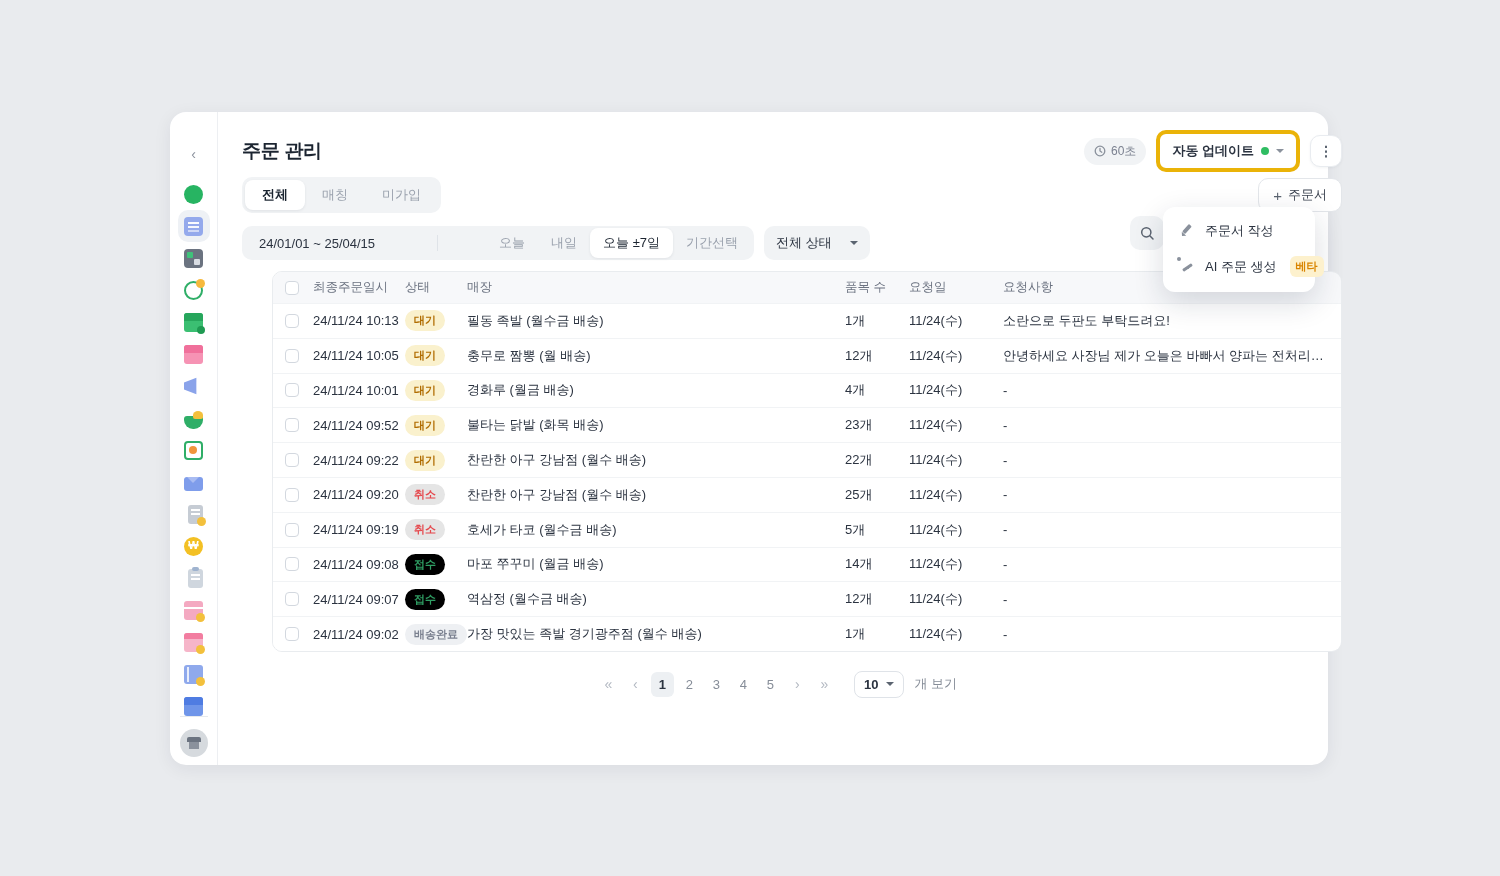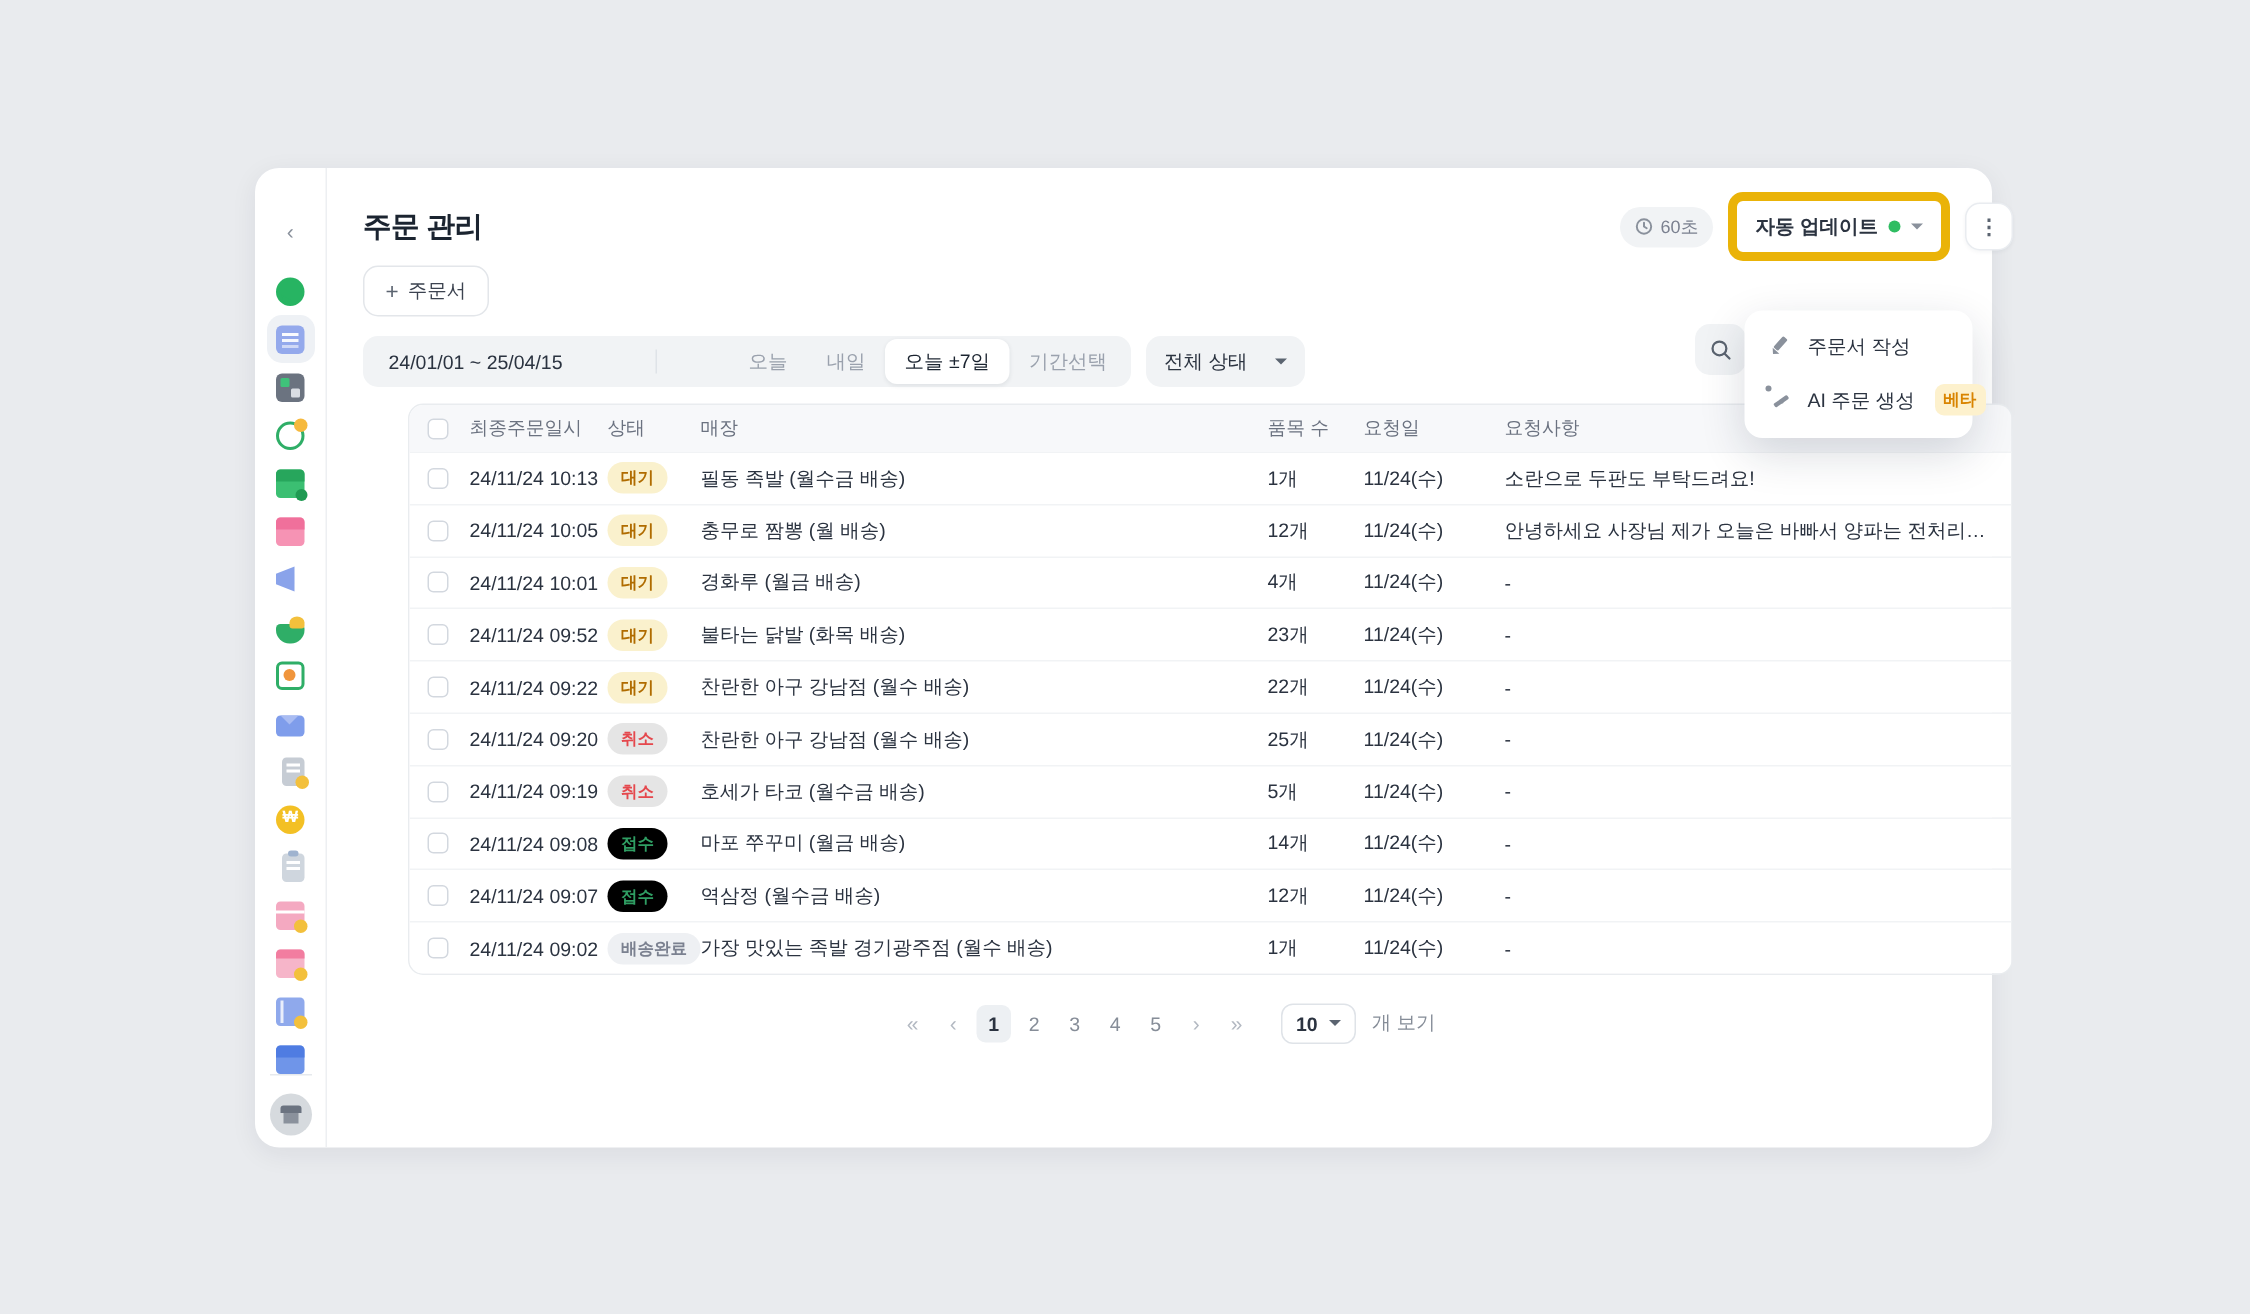--- a/index.html
+++ b/index.html
@@ -217,32 +217,40 @@
     <div class="header-row">
       <h1 class="page-title">주문 관리</h1>
       <div class="header-right">
         <div class="interval-badge">
           <svg width="12" height="12" viewBox="0 0 12 12">
               <circle cx="6" cy="6" r="4.8" fill="none" stroke="#8a919c" stroke-width="1.3"></circle>
               <path d="M6 3.4 V6 L7.8 7.2" fill="none" stroke="#8a919c" stroke-width="1.3" stroke-linecap="round"></path>
             </svg>
           <span>60초</span>
         </div>
-        <button class="auto-update-btn" style="border:6px solid #eab308;">
+        <button class="auto-update-btn" style="border:4px solid #eab308;">
           <span>자동 업데이트</span>
           <span class="green-dot"></span>
           <span class="caret-down"></span>
         </button>
         <button class="kebab-btn">
           <span class="kebab-glyph">⋮</span>
         </button>
       </div>
     </div>
 
     <div class="tabs-row">
+      <div class="tabs">
+
+          <div class="tab active">전체</div>
+
+          <div class="tab">매칭</div>
+
+          <div class="tab">미가입</div>
+        </div>
       <button class="order-btn">
         <span class="plus-glyph">+</span>
         <span>주문서</span>
       </button>
     </div>
 
     <div class="filter-row">
       <div class="filter-group">
         <span class="date-range">24/01/01 ~ 25/04/15</span>
         <span class="v-div"></span>

